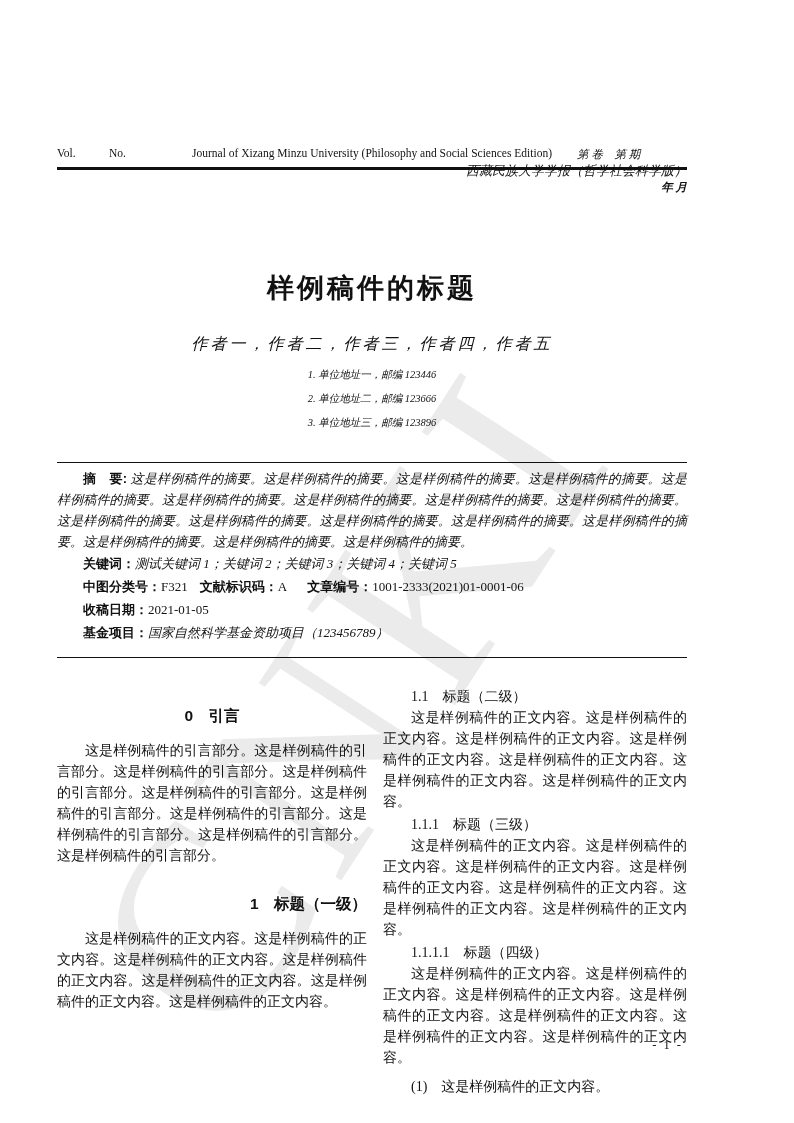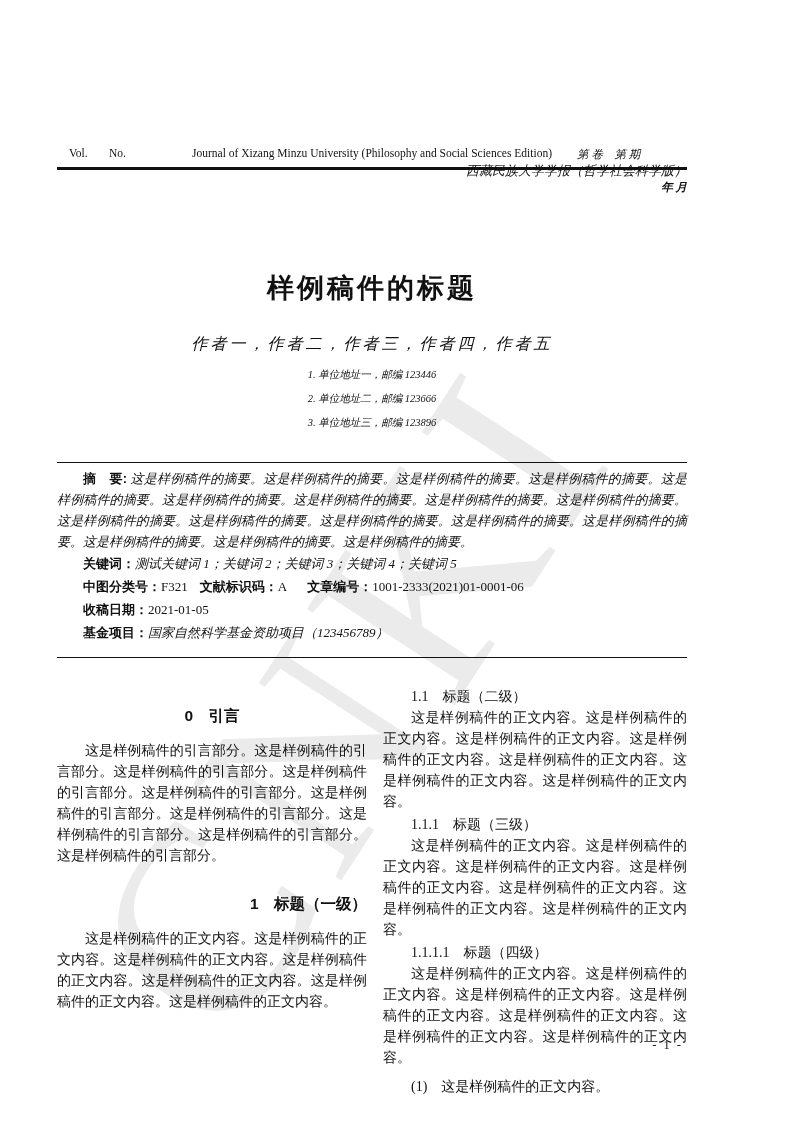--- a/index.html
+++ b/index.html
@@ -19,21 +19,21 @@
   .content { position:absolute; left:57px; top:0; width:630px; z-index:1; }
   .kai { font-style:italic; }
 
   
   .mast-cn { position:absolute; top:147px; left:0; width:630px; display:flex;
              align-items:flex-end; font-size:11.5px;flex-direction:column; }
   .mast-cn .left  { width:110px; }
   .mast-cn .mid   { flex:1; text-align:center; font-size:13px; }
   .mast-cn .right { width:110px; text-align:right;font-weight:bold; }
   .mast-en { position:absolute; top:147px; left:0; width:630px; font-size:11.5px; }
-  .mast-en .vol { position:absolute; left:12px; }
+  .mast-en .vol { position:absolute; left:0; }
   .mast-en .no  { position:absolute; left:52px; }
   .mast-en .jen { display:block; text-align:center; }
   .rule-double { position:absolute; top:167px; left:0; width:630px; height:2px;
                  border-top:2px solid #111; border-bottom:1px solid #111; }
 
   
   .art-title { position:absolute; top:270px; left:0; width:630px; text-align:center;
                font-size:27px; font-weight:bold; letter-spacing:3px; }
   .authors   { position:absolute; top:334px; left:0; width:630px; text-align:center;
                font-size:16px; letter-spacing:3px; }

